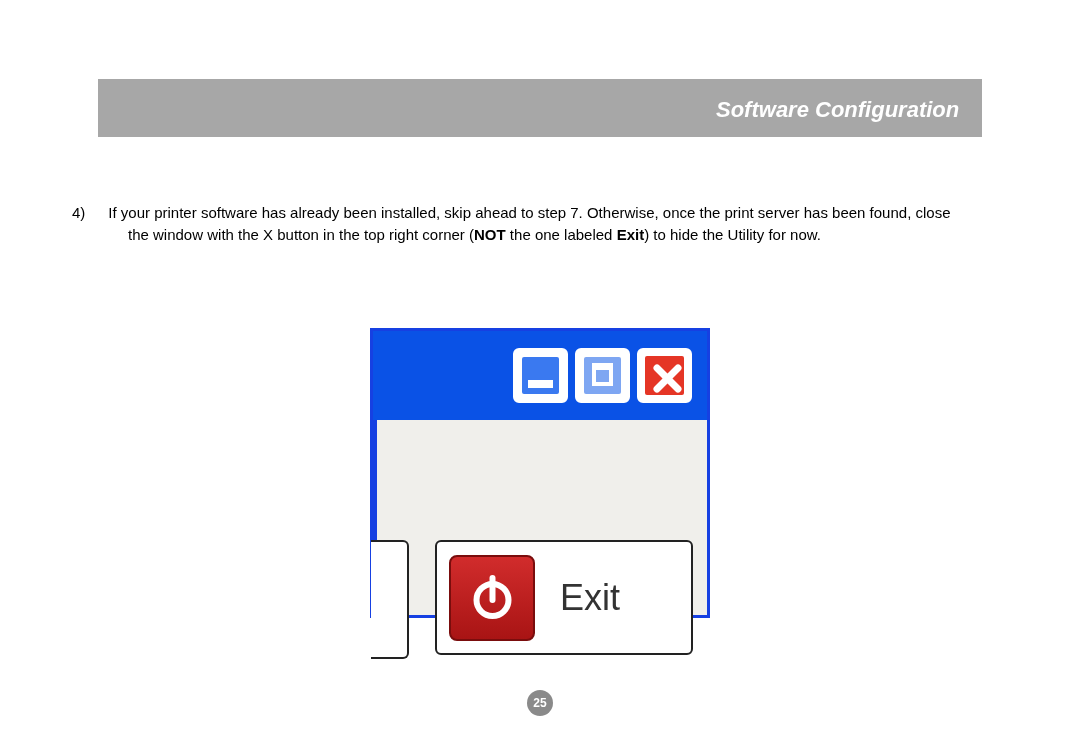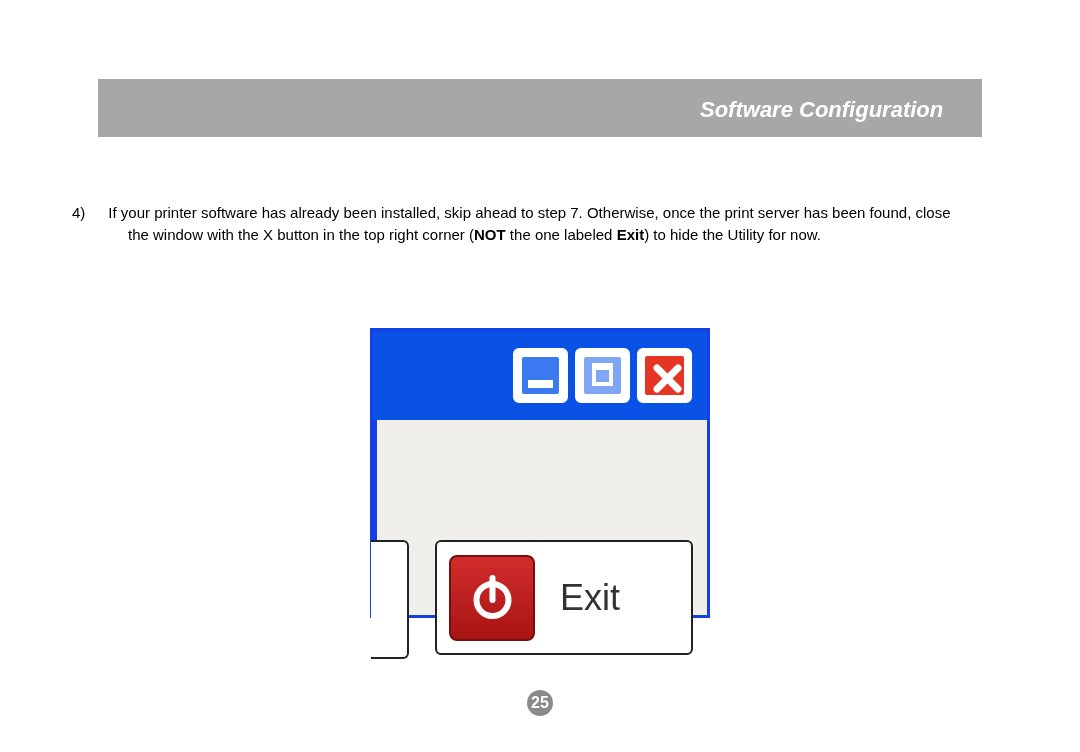--- a/index.html
+++ b/index.html
@@ -19,21 +19,21 @@
   .header-band {
     position: absolute;
     left: 98px;
     top: 79px;
     width: 884px;   
     height: 58px;
     background: #a7a7a7;
   }
   .header-title {
     position: absolute;
-    left: 700px;
+    left: 716px;
     top: 97px;
     font-size: 22px;
     font-weight: bold;
     font-style: italic;
     color: #ffffff;
     white-space: nowrap;
   }
 
   .body-text {
     position: absolute;
@@ -198,21 +198,21 @@
   .page-number {
     position: absolute;
     left: 50%;
     transform: translateX(-50%);
     top: 690px;
     width: 26px;
     height: 26px;
     border-radius: 50%;
     background: #8a8a8a;
     color: #fff;
-    font-size: 16px;
+    font-size: 12px;
     font-weight: bold;
     display: flex;
     align-items: center;
     justify-content: center;
   }
 </style>
 </head>
 <body>
 
 <div class="page">

